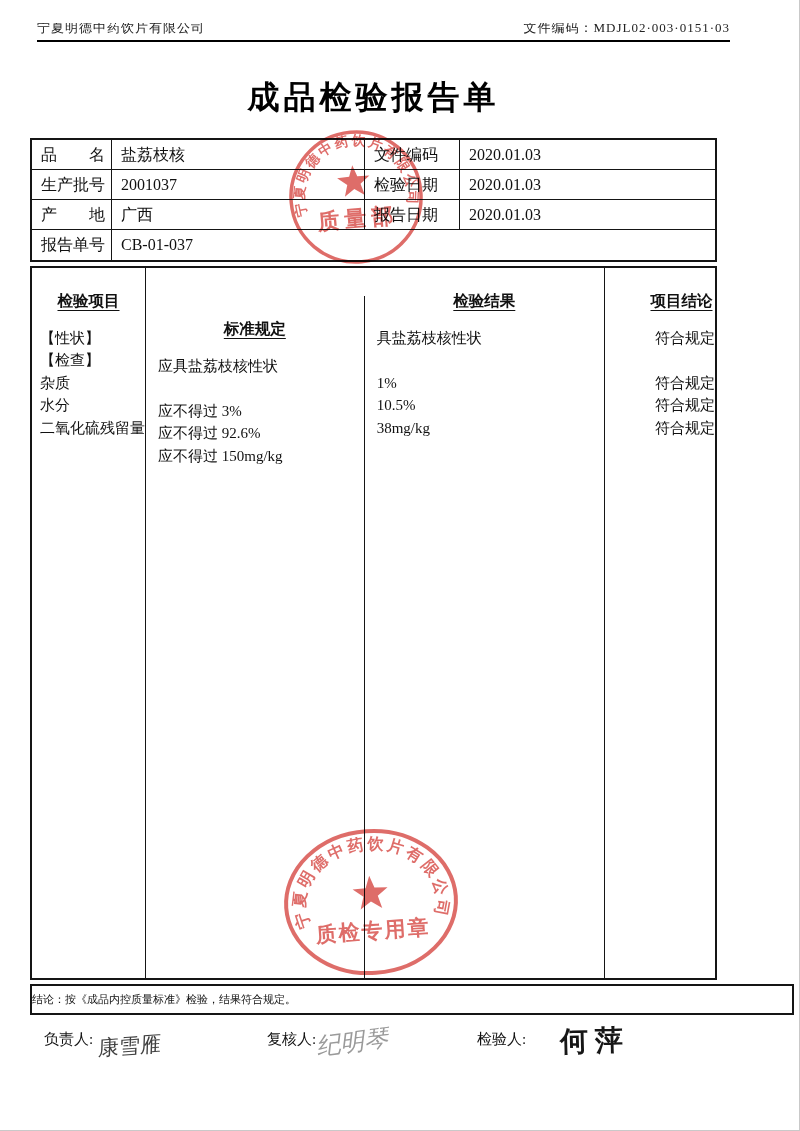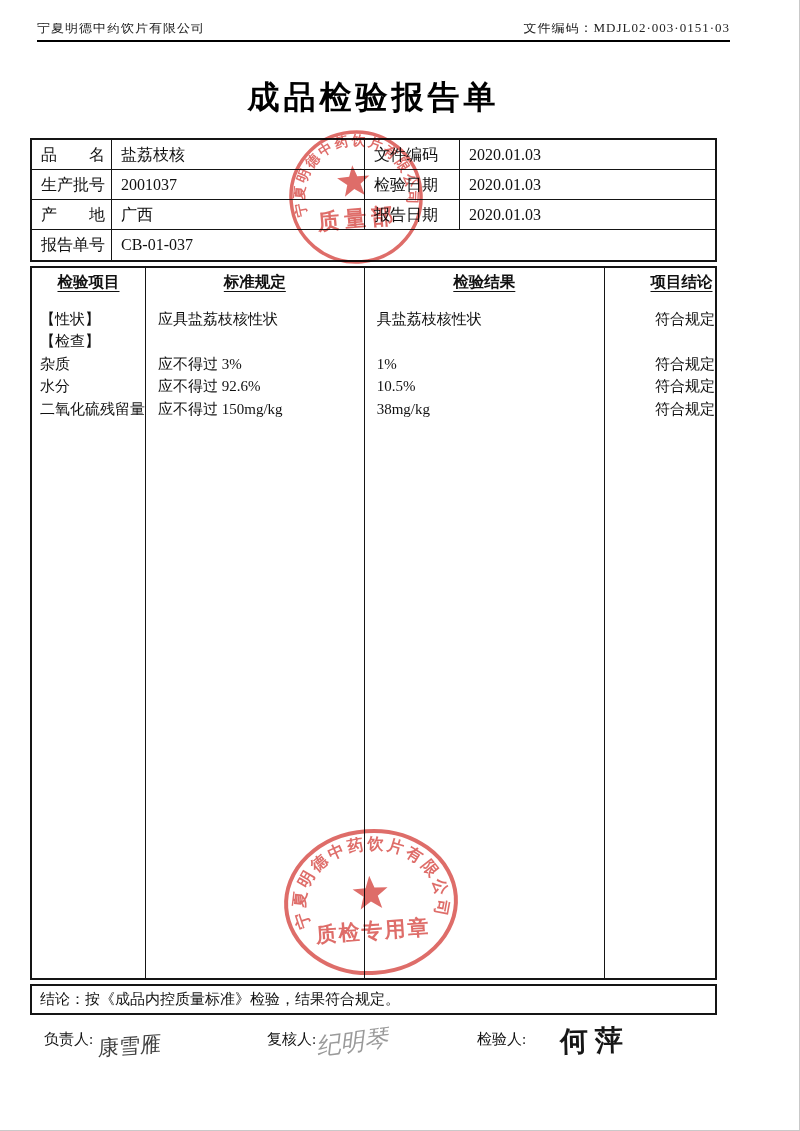--- a/index.html
+++ b/index.html
@@ -28,36 +28,36 @@
   .info-table>div{box-sizing:border-box;border-right:1.5px solid #151515;border-bottom:1.5px solid #151515;
     font-size:16px;line-height:29px;padding-left:9px;white-space:nowrap;overflow:hidden;}
   .info-table>div.lastcol{border-right:none;}
   .info-table>div.lastrow{border-bottom:none;}
   .info-val{font-size:15.5px;}
   .span3{grid-column:2/5;}
 
   
   .insp-table{position:absolute;left:30px;top:266px;width:687px;height:714px;
     border:2px solid #151515;box-sizing:border-box;display:flex;}
-  .insp-col{box-sizing:border-box;border-right:1.5px solid #151515;padding-top:2px;}
+  .insp-col{box-sizing:border-box;border-right:1.5px solid #151515;padding-top:21px;}
   .insp-col:last-child{border-right:none;}
-  .c1{width:114px;} .c2{width:221px;} .c3{width:243px;} .c4{flex:1;margin-left:43px;}
+  .c1{width:114px;} .c2{width:221px;margin-top:28px;} .c3{width:243px;} .c4{flex:1;margin-left:43px;}
   .insp-head{height:23px;line-height:23px;text-align:center;font-size:15.5px;font-weight:bold;
     text-decoration:underline;text-underline-offset:4px;}
   .insp-spacer{height:15px;}
   .line{height:22.4px;line-height:22.4px;font-size:15px;white-space:nowrap;overflow:hidden;}
   .c1 .line{padding-left:8px;}
   .c2 .line{padding-left:12px;}
   .c3 .line{padding-left:12px;}
   .c4 .line{padding-left:7px;}
 
   
-  .conclusion{position:absolute;left:30px;top:984px;width:687px;height:31px;
-    border:2px solid #151515;box-sizing:border-box;font-size:15px;line-height:26px;
-    padding-left:8px;white-space:nowrap;overflow:hidden;}
+  .conclusion{position:absolute;left:30px;top:984px;width:764px;height:31px;
+    border:2px solid #151515;box-sizing:border-box;font-size:11px;line-height:26px;
+    white-space:nowrap;overflow:hidden;}
 
   
   .sig-row{position:absolute;left:0;top:1018px;width:800px;height:70px;}
   .sig-label{position:absolute;font-size:15px;top:12px;}
   .lab-owner{left:44px;} .lab-reviewer{left:267px;} .lab-inspector{left:477px;}
   .sig{position:absolute;font-family:"Liberation Serif","DejaVu Serif",serif;}
   .sig-owner{left:98px;top:14px;font-size:21px;color:#3f3f3f;transform:rotate(-4deg) skewX(-6deg);}
   .sig-reviewer{left:318px;top:8px;font-size:24px;color:#9a9a9a;transform:rotate(-7deg) skewX(-14deg);}
   .sig-inspector{left:560px;top:4px;font-size:28px;font-weight:bold;color:#161616;
     letter-spacing:7px;transform:rotate(-1.5deg);}

